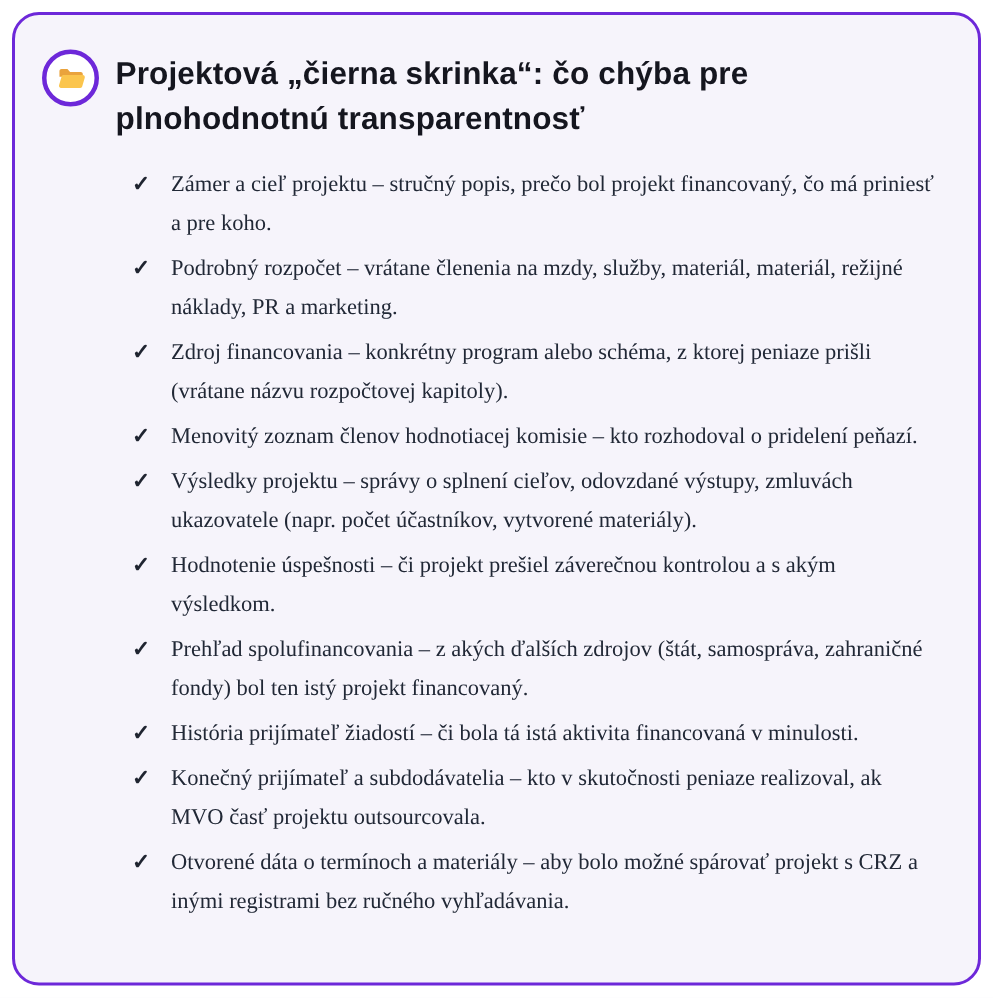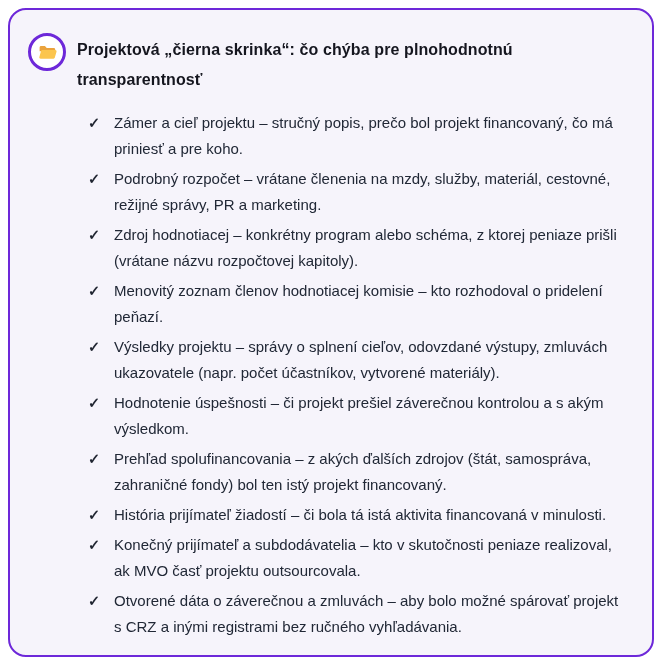--- a/index.html
+++ b/index.html
@@ -23,36 +23,36 @@
     overflow:hidden;
   }
   .header{display:flex;align-items:flex-start;gap:11px;}
   .icon-circle{
     flex:0 0 auto;width:38px;height:38px;border-radius:50%;
     border:3px solid var(--border);background:#ffffff;
     display:flex;align-items:center;justify-content:center;margin-top:3px;
   }
   .icon-circle svg{width:21px;height:21px;display:block;}
   .title{
-    font-size:16px;line-height:30px;font-weight:700;color:var(--title);
+    font-size:21px;line-height:30px;font-weight:700;color:var(--title);
     letter-spacing:.1px;padding-top:5px;max-width:545px;
   }
   .checklist{
     list-style:none;margin:15px 0 0 60px;max-width:536px;
   }
   .checklist li{
     display:flex;gap:10px;align-items:flex-start;
     font-size:15px;line-height:26px;color:var(--text);
     margin-bottom:4px;
   }
   .check{
     flex:0 0 16px;font-size:14.5px;font-weight:700;color:var(--check);
     line-height:26px;text-align:left;
   }
-  .item-text{flex:1 1 auto;}
+  .item-text{flex:1 1 auto;font-family:Liberation Serif, serif;}
 </style>
 </head>
 <body>
 
 <div class="card">
   <div class="header">
     <div class="icon-circle">
       <svg viewBox="0 0 24 24" aria-hidden="true">
         <path d="M3 6.2c0-.9.7-1.6 1.6-1.6h4.5l2 2.2h8.1c.9 0 1.6.7 1.6 1.6v2.1H3V6.2z" fill="#eaa33c"></path>
         <path d="M5.2 9.2h15.6c1 0 1.8 1 1.5 2l-1.9 6.6c-.2.7-.8 1.2-1.5 1.2H4.2c-1 0-1.8-1-1.5-2l1.9-6.6c.2-.7.8-1.2 1.5-1.2z" fill="#fbc54d"></path>
@@ -61,26 +61,26 @@
     <h2 class="title">Projektová „čierna skrinka“: čo chýba pre plnohodnotnú transparentnosť</h2>
   </div>
   <ul class="checklist" id="checklist">
   <li>
     <span class="check">✓</span>
     <span class="item-text">Zámer a cieľ projektu – stručný popis, prečo bol projekt financovaný, čo má priniesť a pre koho.</span>
   </li>
 
   <li>
     <span class="check">✓</span>
-    <span class="item-text">Podrobný rozpočet – vrátane členenia na mzdy, služby, materiál, cestovné, režijné správy, PR a marketing.</span>
+    <span class="item-text">Podrobný rozpočet – vrátane členenia na mzdy, služby, materiál, materiál, režijné náklady, PR a marketing.</span>
   </li>
 
   <li>
     <span class="check">✓</span>
-    <span class="item-text">Zdroj hodnotiacej – konkrétny program alebo schéma, z ktorej peniaze prišli (vrátane názvu rozpočtovej kapitoly).</span>
+    <span class="item-text">Zdroj financovania – konkrétny program alebo schéma, z ktorej peniaze prišli (vrátane názvu rozpočtovej kapitoly).</span>
   </li>
 
   <li>
     <span class="check">✓</span>
     <span class="item-text">Menovitý zoznam členov hodnotiacej komisie – kto rozhodoval o pridelení peňazí.</span>
   </li>
 
   <li>
     <span class="check">✓</span>
     <span class="item-text">Výsledky projektu – správy o splnení cieľov, odovzdané výstupy, zmluvách ukazovatele (napr. počet účastníkov, vytvorené materiály).</span>
@@ -101,16 +101,16 @@
     <span class="item-text">História prijímateľ žiadostí – či bola tá istá aktivita financovaná v minulosti.</span>
   </li>
 
   <li>
     <span class="check">✓</span>
     <span class="item-text">Konečný prijímateľ a subdodávatelia – kto v skutočnosti peniaze realizoval, ak MVO časť projektu outsourcovala.</span>
   </li>
 
   <li>
     <span class="check">✓</span>
-    <span class="item-text">Otvorené dáta o záverečnou a zmluvách – aby bolo možné spárovať projekt s CRZ a inými registrami bez ručného vyhľadávania.</span>
+    <span class="item-text">Otvorené dáta o termínoch a materiály – aby bolo možné spárovať projekt s CRZ a inými registrami bez ručného vyhľadávania.</span>
   </li>
 </ul>
 </div>
 
 </body></html>

